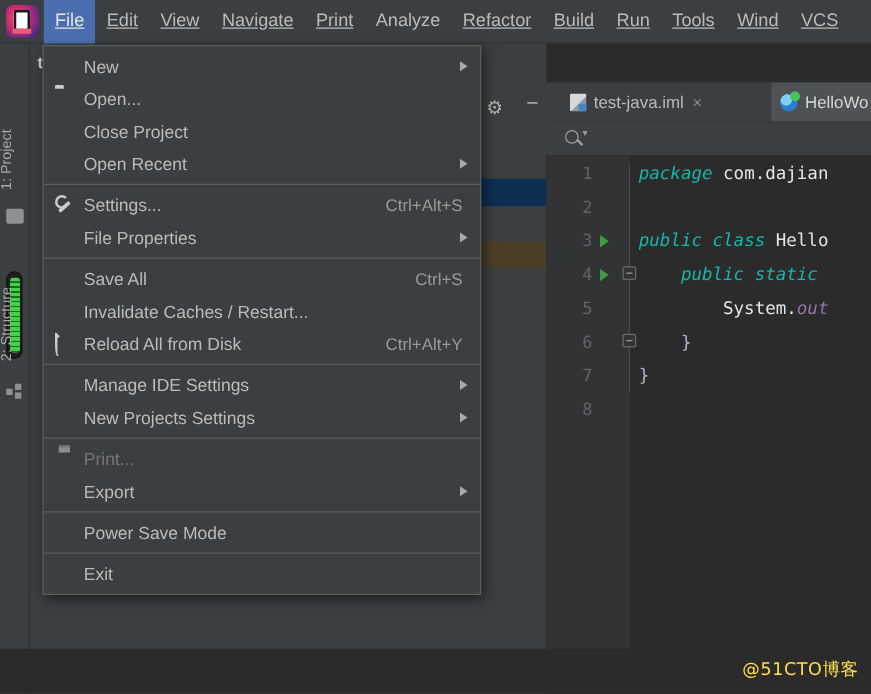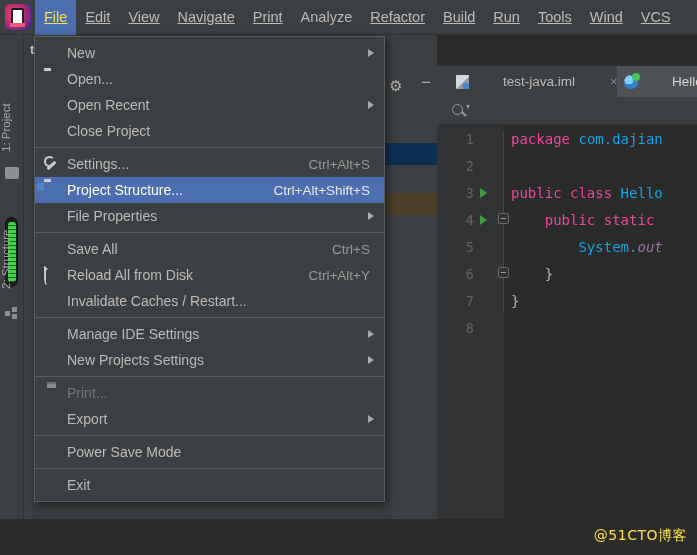--- a/index.html
+++ b/index.html
@@ -31,21 +31,21 @@
   .ij-logo .lg-bar {
     position: absolute; left: 5px; bottom: 3px; width: 15px; height: 4px;
     background: #f05a7a;
   }
   .menuitem {
     padding: 0 9px; height: 35px; line-height: 35px;
     color: #bbbbbb; font-size: 14.5px; white-space: nowrap;
     cursor: default; flex: 0 0 auto;
   }
   .menuitem .mn { text-decoration: underline; }
-  .menuitem.active { background: #4b6eaf; color: #fde047; }
+  .menuitem.active { background: #4b6eaf; color: #e5e5e5; }
 
   
   .leftbar {
     position: absolute; left: 0; top: 35px; width: 24px; height: 520px;
     background: #3c3f41; border-right: 1px solid #323232;
   }
   .vtab {
     position: absolute; left: 0; width: 24px;
     color: #a7a7a7; font-size: 11.5px; white-space: nowrap;
     writing-mode: vertical-rl; text-orientation: mixed;
@@ -110,21 +110,20 @@
     background: #2b2b2b;
   }
   .tabstrip {
     position: absolute; left: 0; top: 31px; width: 260px; height: 31px;
     background: #3c3f41;
   }
   .tab {
     position: absolute; top: 0; height: 31px; display: flex; align-items: center;
     padding: 0 7px; font-size: 13.5px; color: #bbbbbb; white-space: nowrap;
     cursor: default;
-    gap: 28px;
   }
   .tab.t-iml { left: 12px; }
   .tab.t-hw  { left: 180px; background: #4e5254; color: #d6d6d6; }
   .tab .tclose { margin-left: 7px; color: #8a8a8a; font-size: 13px; }
   .ico-iml {
     width: 13px; height: 14px; margin-right: 6px; flex: 0 0 auto;
     background: linear-gradient(135deg,#d8d8d8 0 55%, #8d9ba8 55% 100%);
     border-radius: 1px; position: relative;
   }
   .ico-iml::after {
@@ -183,22 +182,22 @@
     position: absolute; left: 61px; width: 11px; height: 11px;
     border: 1px solid #6a6a6a; border-radius: 2px; background: #313335;
   }
   .foldmark::after {
     content:""; position:absolute; left:2px; top:4px; width:5px; height:1px; background:#9a9a9a;
   }
   .codeline {
     position: absolute; left: 74px; white-space: pre; font-size: 14px;
     font-family: "DejaVu Sans Mono", monospace; color: #a9b7c6;
   }
-  .kw  { color: #ec4899; }
-  .cls { color: #0ea5e9; }
+  .kw  { color: #14b8a6; font-style: italic; }
+  .cls { color: #e5e5e5; }
   .fld { color: #9876aa; font-style: italic; }
 
   
   .dropdown {
     position: absolute; left: 34px; top: 36px; width: 351px;
     background: #3c3f41; border: 1px solid #5a5d5e;
     box-shadow: 2px 3px 9px rgba(0,0,0,.55); z-index: 50;
     padding: 3px 0;
   }
   .mrow {
@@ -394,65 +393,60 @@
       <span class="lbl">New</span>
       <span class="arrow"></span>
     </div>
 
     <div class="mrow">
       <span class="micon"><span class="g-folder"></span></span>
       <span class="lbl">Open...</span>
     </div>
 
     <div class="mrow">
+      <span class="lbl">Close Project</span>
+    </div>
+
+    <div class="mrow">
       <span class="lbl">Open Recent</span>
       <span class="arrow"></span>
-    </div>
-
-    <div class="mrow">
-      <span class="lbl">Close Project</span>
     </div>
 
     <div class="msep"></div>
 
     <div class="mrow">
       <span class="micon"><span class="g-wrench"></span></span>
       <span class="lbl">Settings...</span>
       <span class="accel">Ctrl+Alt+S</span>
     </div>
 
-    <div class="mrow sel">
-      <span class="micon"><span class="g-projstruct"></span></span>
-      <span class="lbl">Project Structure...</span>
-      <span class="accel">Ctrl+Alt+Shift+S</span>
-    </div>
 
     <div class="mrow">
       <span class="lbl">File Properties</span>
       <span class="arrow"></span>
     </div>
 
     <div class="msep"></div>
 
     <div class="mrow">
       <span class="micon"><span class="g-save"></span></span>
       <span class="lbl">Save All</span>
       <span class="accel">Ctrl+S</span>
     </div>
 
     <div class="mrow">
+      <span class="lbl">Invalidate Caches / Restart...</span>
+    </div>
+
+    <div class="mrow">
       <span class="micon"><span class="g-reload"></span></span>
       <span class="lbl">Reload All from Disk</span>
       <span class="accel">Ctrl+Alt+Y</span>
     </div>
 
-    <div class="mrow">
-      <span class="lbl">Invalidate Caches / Restart...</span>
-    </div>
-
     <div class="msep"></div>
 
     <div class="mrow">
       <span class="lbl">Manage IDE Settings</span>
       <span class="arrow"></span>
     </div>
 
     <div class="mrow">
       <span class="lbl">New Projects Settings</span>
       <span class="arrow"></span>

